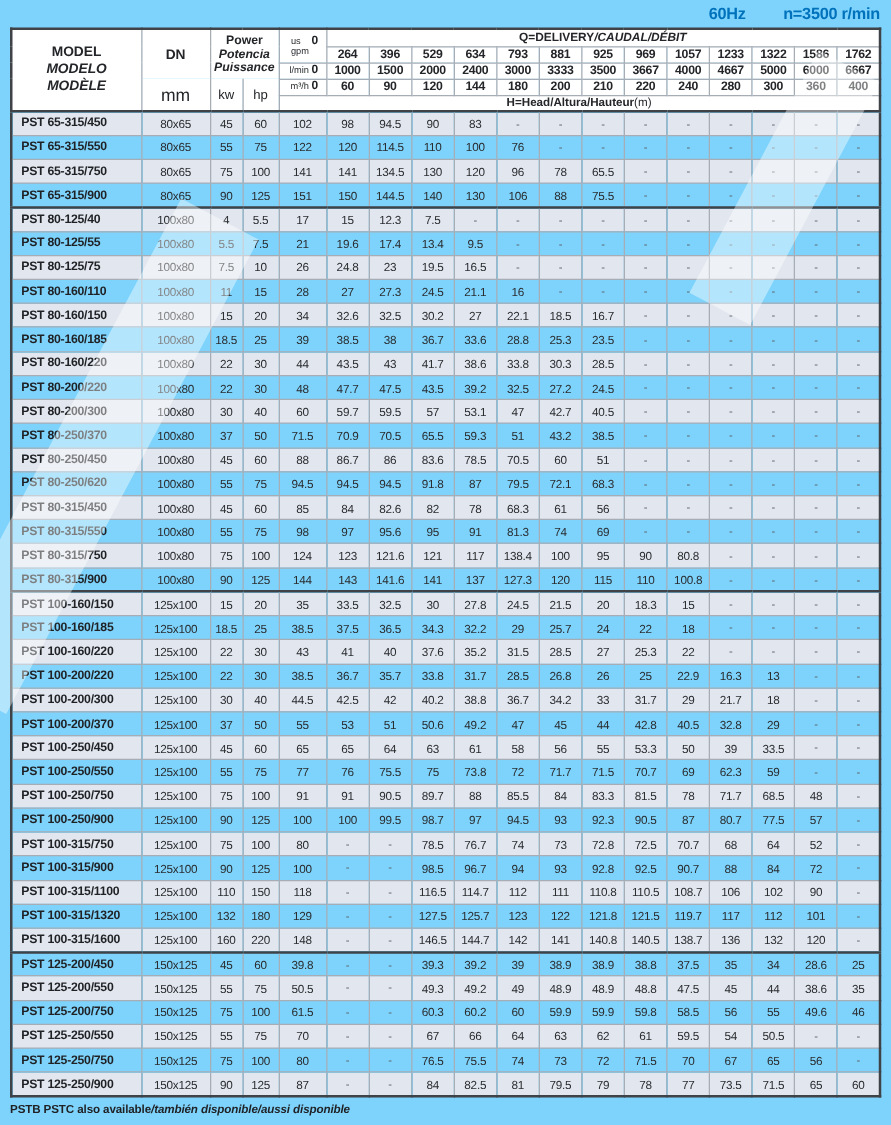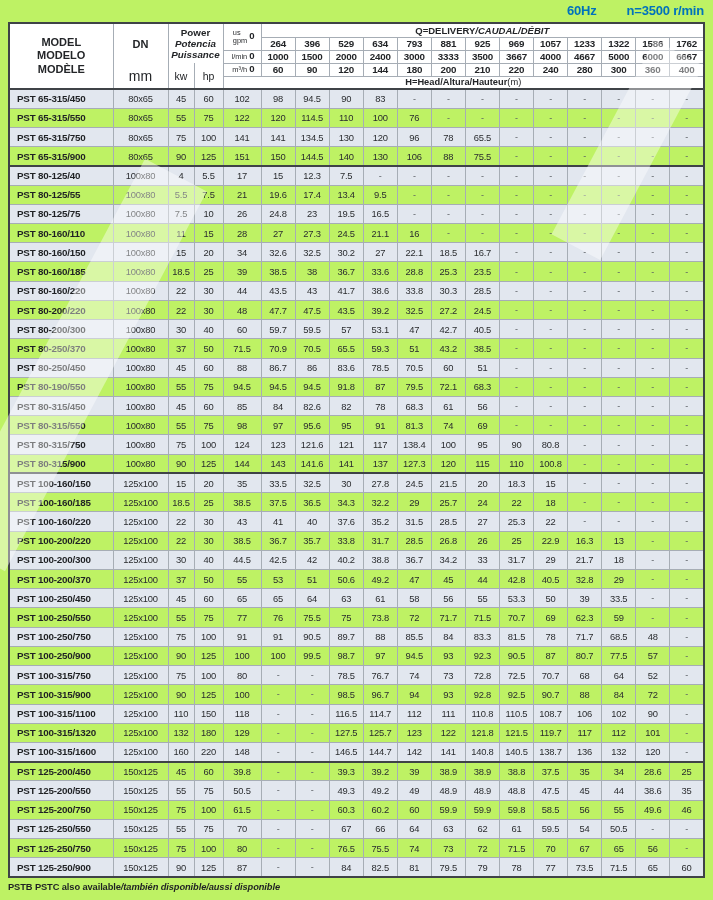--- a/index.html
+++ b/index.html
@@ -1,51 +1,51 @@
 <!DOCTYPE html>
 <html style="--accent-blue: #0072bc; --row-stripe: #e2e7ef; --grid-line: #a6adb5; --dark-line: #3f4347;"><head>
 <meta charset="utf-8">
 <style>
   html,body{margin:0;padding:0;background:#fff;}
   .page{
-    position:relative;width:713px;height:900px;background:#bef264;overflow:hidden;
+    position:relative;width:713px;height:900px;background:#7dd3fc;overflow:hidden;
     font-family:"Liberation Sans",sans-serif;color:#232528;
   }
   
   .topnote{
     position:absolute;top:3px;right:9px;display:flex;gap:30px;
     color:var(--accent-blue,#0072bc);font-weight:bold;font-size:13px;letter-spacing:-0.2px;
   }
   
   .tbl-wrap{position:absolute;left:8px;top:22px;width:697px;}
   table{
     width:697px;border-collapse:collapse;table-layout:fixed;
     border:2px solid var(--dark-line,#3f4347);
   }
   th,td{padding:0;}
   thead th{
     background:#fff;border:1px solid var(--grid-line,#a6adb5);
     font-weight:normal;vertical-align:middle;text-align:center;color:#232528;
   }
   .hr1{height:14px}.hr2{height:13px}.hr3{height:13px}.hr4{height:13px}.hr5{height:13px}
   .model-head{font-size:11px;font-weight:bold;line-height:13.5px;}
-  .model-head .it{}
+  .model-head .it{font-style:italic;}
   .dn-head{font-size:11px;font-weight:bold;border-bottom-style:hidden !important;}
   .mm-head{font-size:14px;border-top-style:hidden !important;}
   .power-head{font-size:9.8px;font-weight:bold;line-height:11px;border-bottom-style:hidden !important;}
   .power-head .it{font-style:italic;}
   .kwhp-head{font-size:10.5px;border-top-style:hidden !important;}
   .q-cell{font-size:9.5px;font-weight:bold;text-align:center;}
   .q-cell .it{font-style:italic;margin-top:28px;}
   .h-cell{font-size:9.3px;font-weight:bold;text-align:center;}
   .h-cell .it{}
   .h-cell .sfx{font-weight:normal;}
   .flow-th{font-weight:bold;font-size:9.8px;letter-spacing:-0.2px;}
   .unit-cell{vertical-align:middle;}
-  .unit-inner{display:flex;align-items:center;justify-content:flex-end;gap:2px;padding:0 6px 1px 0;}
+  .unit-inner{display:flex;align-items:flex-start;justify-content:flex-end;gap:2px;padding:0 6px 1px 0;}
   .unit-label{font-size:7.4px;line-height:7px;color:#2a2c2f;}
   .us-stack{display:flex;flex-direction:column;align-items:flex-start;gap:1px;}
   .zero{font-weight:bold;font-size:9.6px;line-height:8.5px;color:#1f2124;}
   
   tbody td{
     border:1px solid var(--grid-line,#a6adb5);text-align:center;
     font-size:9.4px;letter-spacing:-0.2px;color:#2a2c2f;overflow:hidden;white-space:nowrap;
   }
   tbody tr{height:19.22px;}
   tbody tr.odd{background:var(--row-stripe,#e2e7ef);}
@@ -472,21 +472,21 @@
             <td>60</td>
             <td>51</td>
             <td class="dash">-</td>
             <td class="dash">-</td>
             <td class="dash">-</td>
             <td class="dash">-</td>
             <td class="dash">-</td>
             <td class="dash">-</td>
           </tr>
           <tr>
-            <td class="model">PST 80-190/550</td>
+            <td class="model">PST 80-250/620</td>
             <td>100x80</td>
             <td>55</td>
             <td>75</td>
             <td>94.5</td>
             <td>94.5</td>
             <td>94.5</td>
             <td>91.8</td>
             <td>87</td>
             <td>79.5</td>
             <td>72.1</td>

